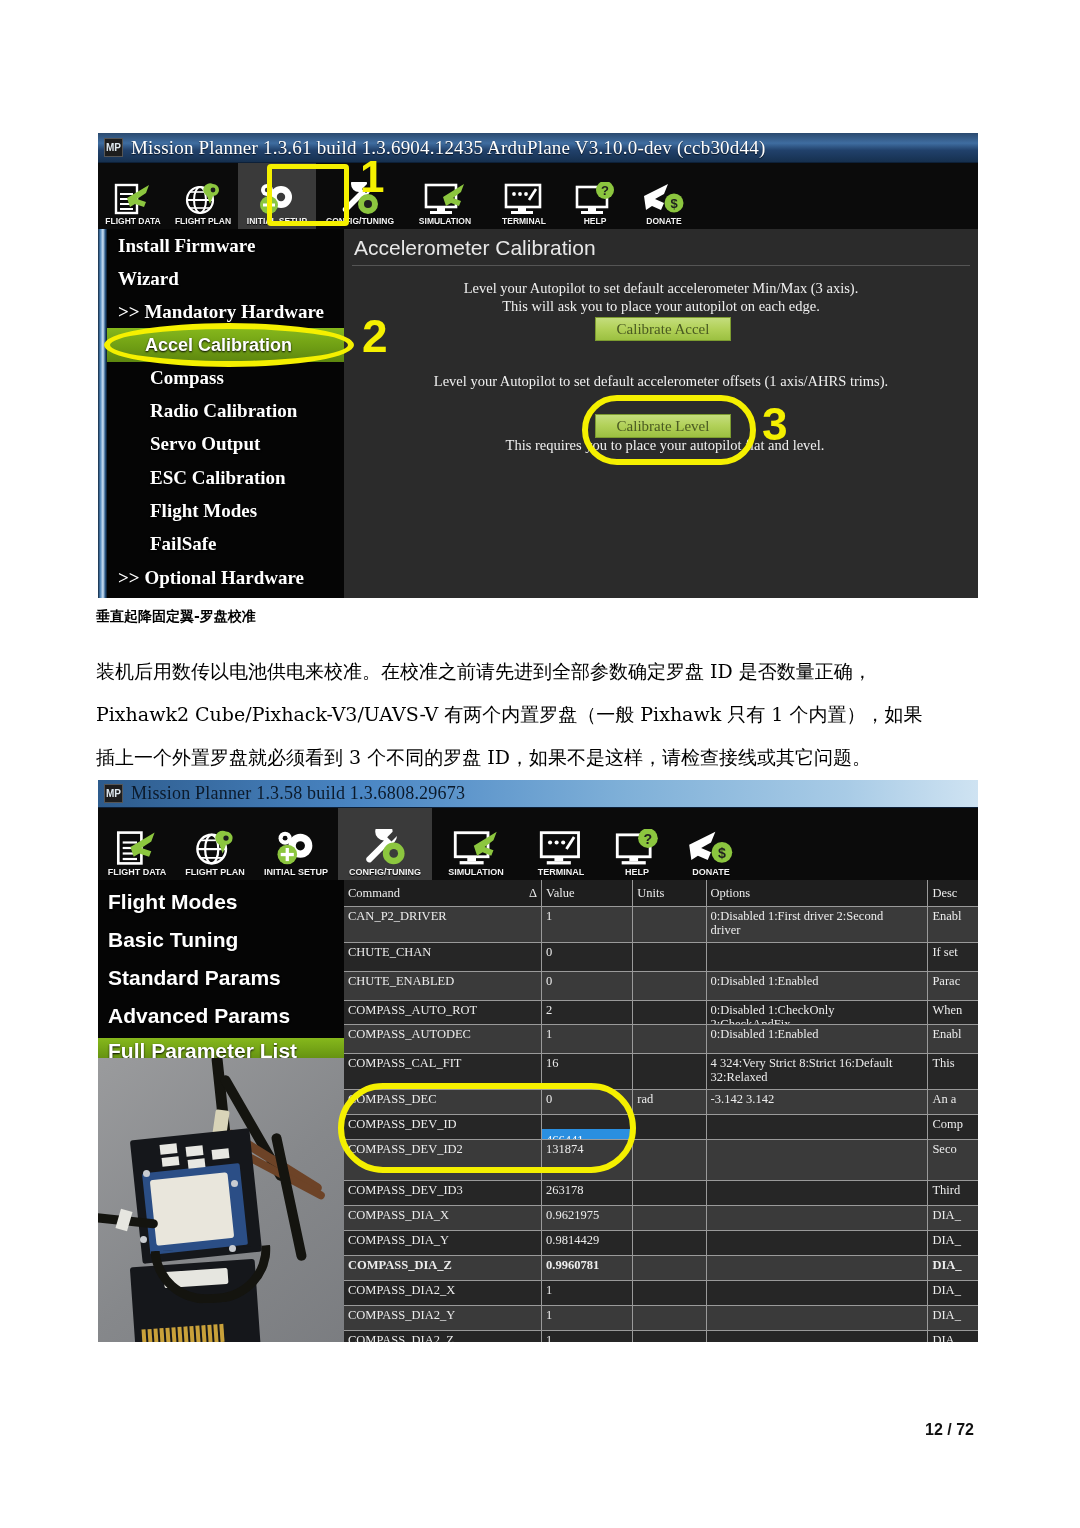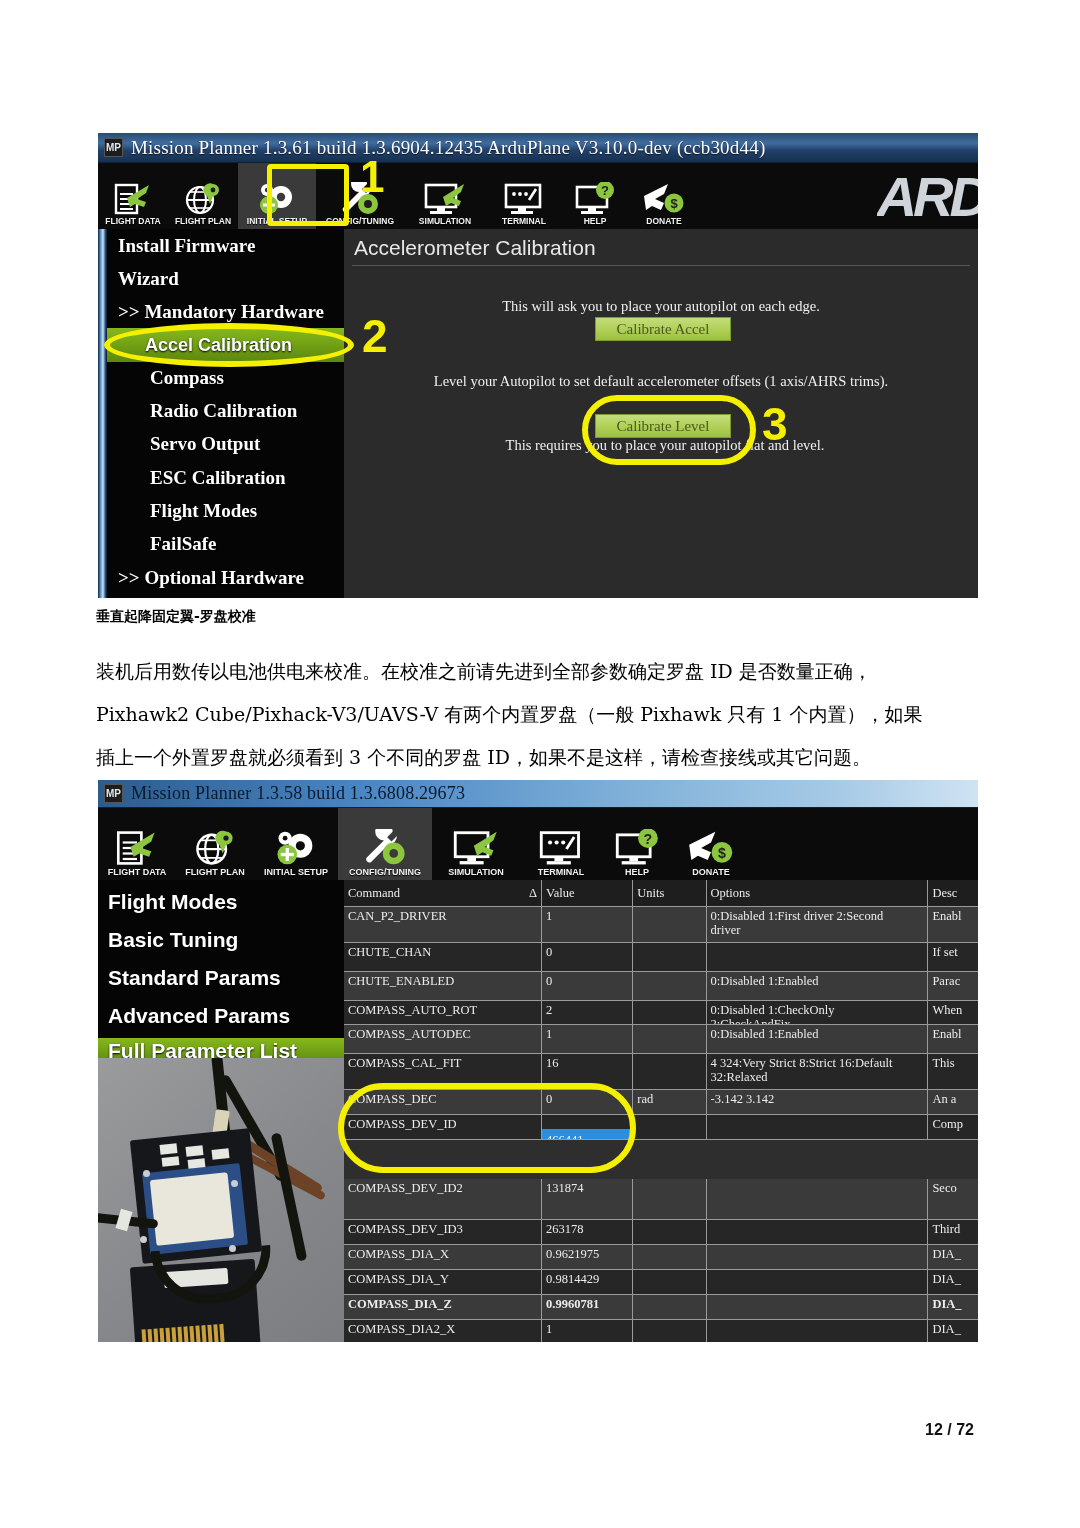--- a/index.html
+++ b/index.html
@@ -277,23 +277,20 @@
         <span class="tb-ico">
           <svg width="44" height="34" viewBox="0 0 44 34">
             <path d="M2 14 L26 2 L22 12 L13 17 L22 21 L19 28 L10 24 L4 28 Z" fill="#fff"></path>
             <circle cx="32" cy="21" r="9.5" fill="#8cc63f"></circle>
             <text x="32" y="26" font-family="Liberation Sans" font-size="13" font-weight="bold" fill="#1f1f1f" text-anchor="middle">$</text>
           </svg>
         </span>
         <span class="tb-label" style="font-size:8.5px;">DONATE</span>
       </div>
 
-      <div class="ardu-logo" style="font-size:56px; right:-8px;">
-        <span>ARD</span>
-      </div>
     </div>
 
     <div class="sidebar" style="left:0; top:96px; width:246px; bottom:0;">
       <div class="side-edge"></div>
 
       <div class="side-item" style="position:absolute;left:20px;top:6px;font-size:19px;">Install Firmware</div>
       <div class="side-item" style="position:absolute;left:20px;top:39px;font-size:19px;">Wizard</div>
       <div class="side-item" style="position:absolute;left:20px;top:72px;font-size:19px;">&gt;&gt; Mandatory Hardware</div>
 
       <div class="side-item sel" style="position:absolute;left:9px;top:99px;width:237px;height:34px;
@@ -307,20 +304,21 @@
       <div class="side-item" style="position:absolute;left:52px;top:238px;font-size:19px;">ESC Calibration</div>
       <div class="side-item" style="position:absolute;left:52px;top:271px;font-size:19px;">Flight Modes</div>
       <div class="side-item" style="position:absolute;left:52px;top:304px;font-size:19px;">FailSafe</div>
       <div class="side-item" style="position:absolute;left:20px;top:338px;font-size:19px;">&gt;&gt; Optional Hardware</div>
     </div>
 
     <div class="pane" style="left:246px; top:96px; right:0; bottom:0; width:634px;">
       <div class="pane-title" style="position:absolute;left:10px;top:7px;">Accelerometer Calibration</div>
       <div class="pane-rule" style="position:absolute;left:8px;top:36px;right:8px;"></div>
 
+      <div class="pane-text" style="position:absolute;left:0;right:0;top:50px;">Level your Autopilot to set default accelerometer Min/Max (3 axis).</div>
       <div class="pane-text" style="position:absolute;left:0;right:0;top:68px;">This will ask you to place your autopilot on each edge.</div>
 
       <div class="btn-green" style="position:absolute;left:251px;top:88px;width:136px;height:24px;line-height:22px;">Calibrate Accel</div>
 
       <div class="pane-text" style="position:absolute;left:0;right:0;top:143px;">Level your Autopilot to set default accelerometer offsets (1 axis/AHRS trims).</div>
       <div class="pane-text" style="position:absolute;left:8px;right:0;top:161px;margin-top:46px;">This requires you to place your autopilot flat and level.</div>
 
       <div class="btn-green" style="position:absolute;left:251px;top:185px;width:136px;height:24px;line-height:22px;">Calibrate Level</div>
     </div>
 
@@ -614,21 +612,21 @@
       <div class="prow even" style="height:25px;">
         <div class="pcell cmd">COMPASS_DEV_ID</div>
         <div class="pcell val" style="padding:0;">
           <span class="valsel" style="margin:0;padding:4px 4px;width:100%;">466441</span>
         </div>
         <div class="pcell uni"></div>
         <div class="pcell opt"></div>
         <div class="pcell des">Comp</div>
       </div>
 
-      <div class="prow odd" style="height:41px;margin-top:39px;">
+      <div class="prow odd" style="height:41px;">
         <div class="pcell cmd">COMPASS_DEV_ID2</div>
         <div class="pcell val">131874</div>
         <div class="pcell uni"></div>
         <div class="pcell opt"></div>
         <div class="pcell des">Seco</div>
       </div>
 
       <div class="prow even" style="height:25px;">
         <div class="pcell cmd">COMPASS_DEV_ID3</div>
         <div class="pcell val">263178</div>

